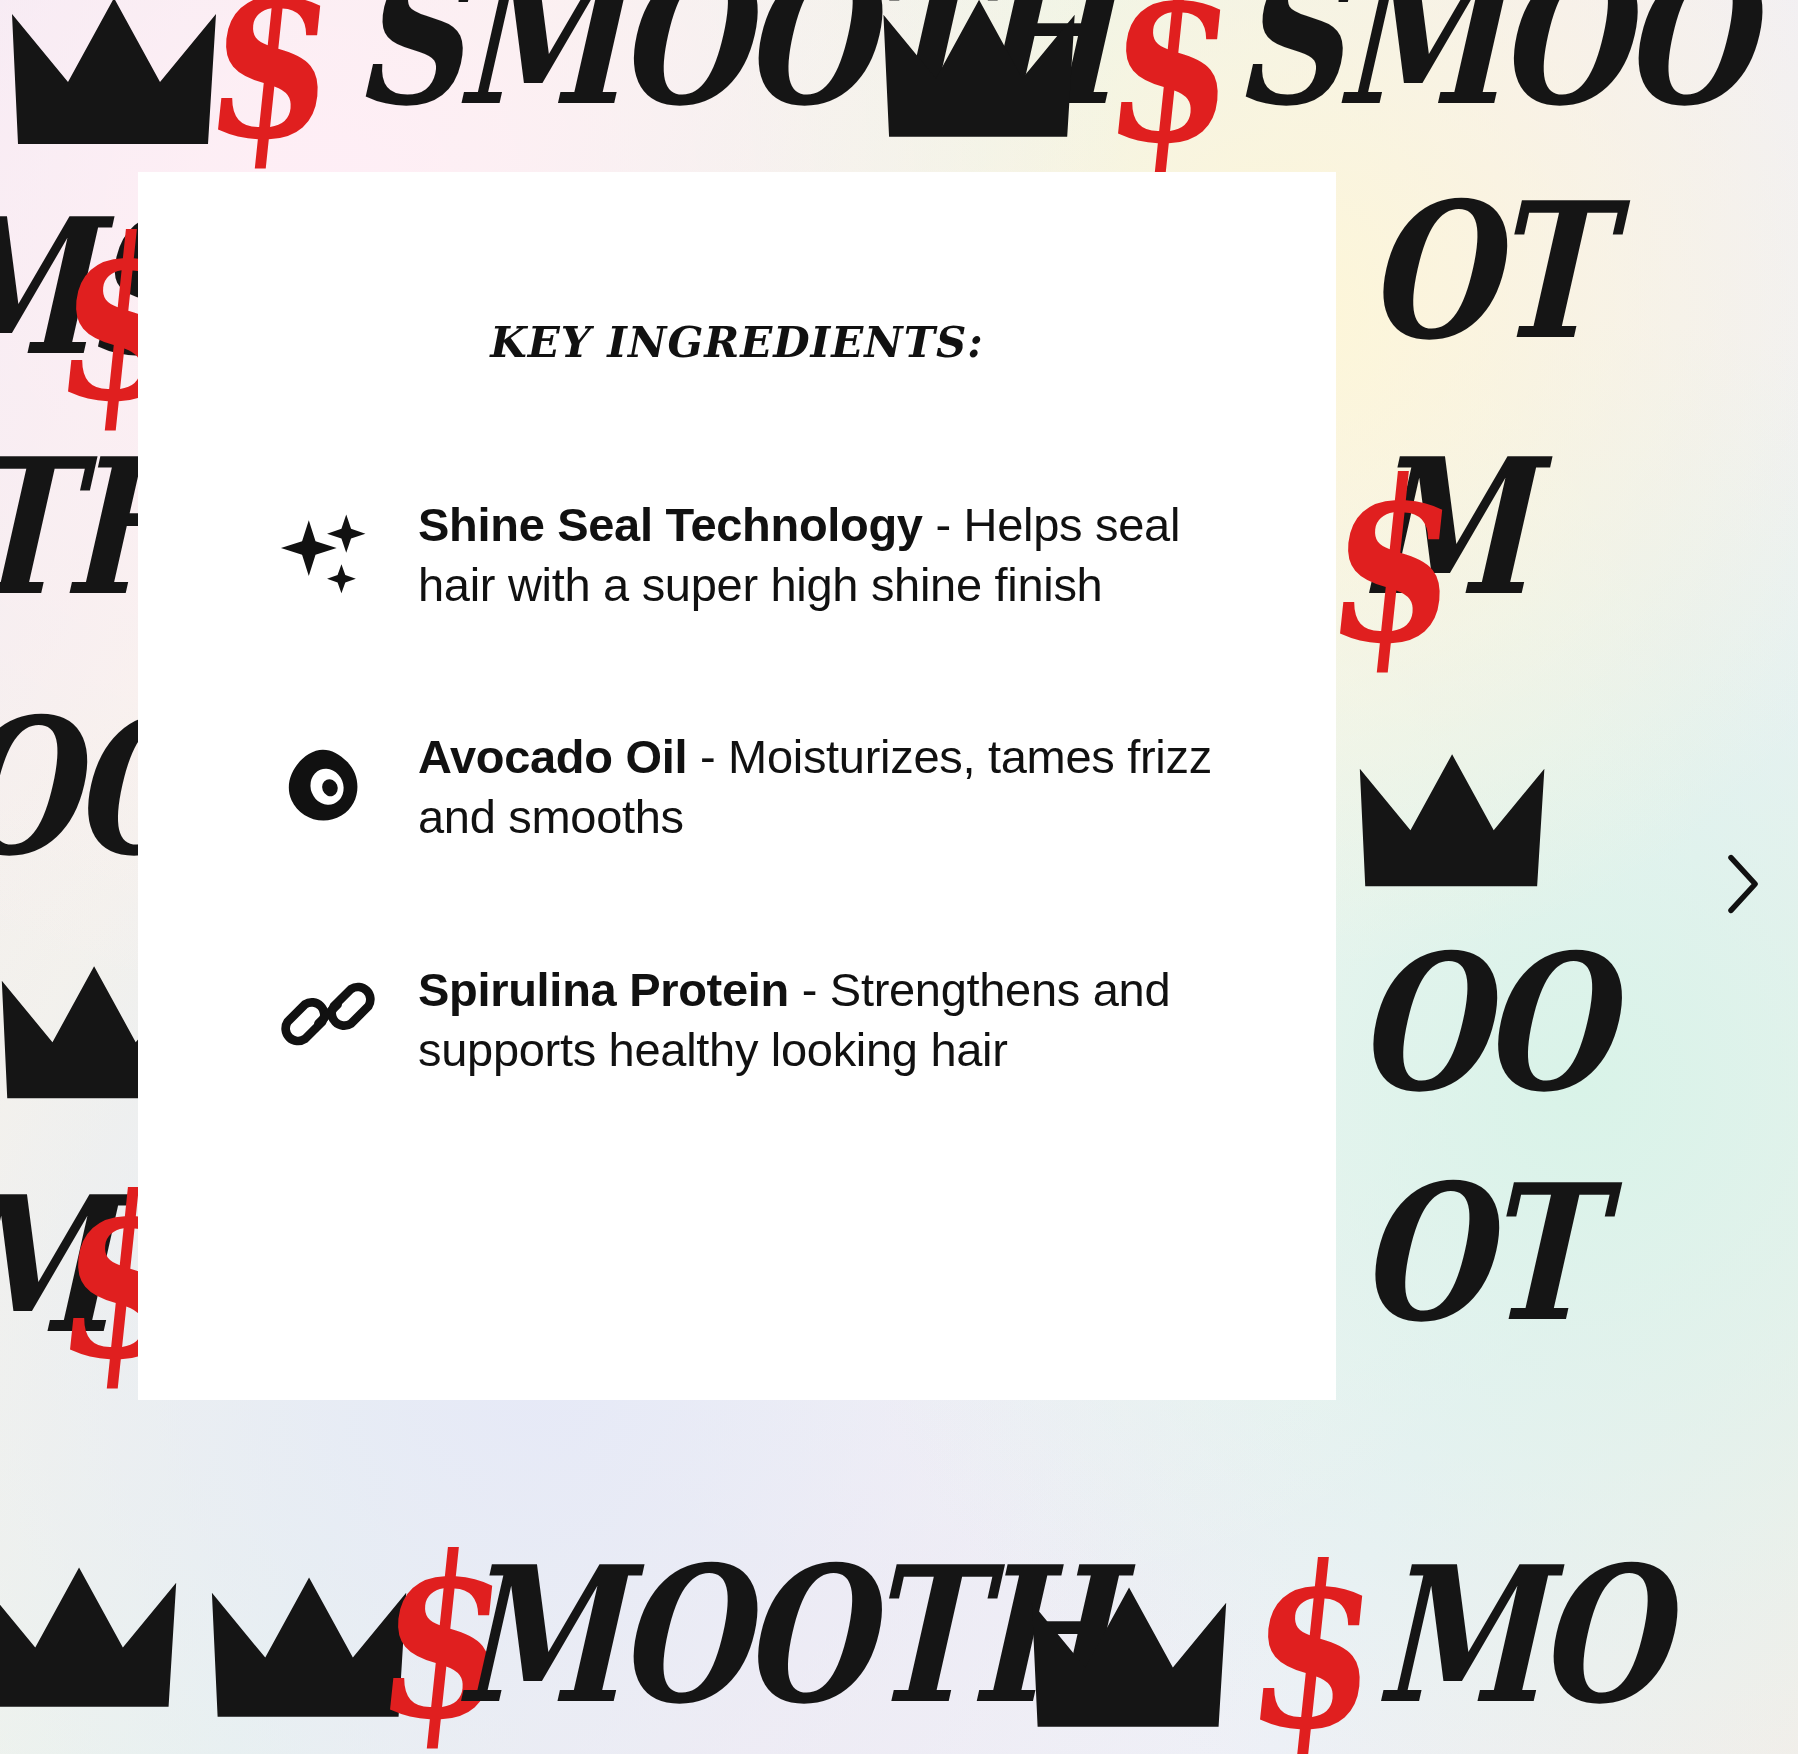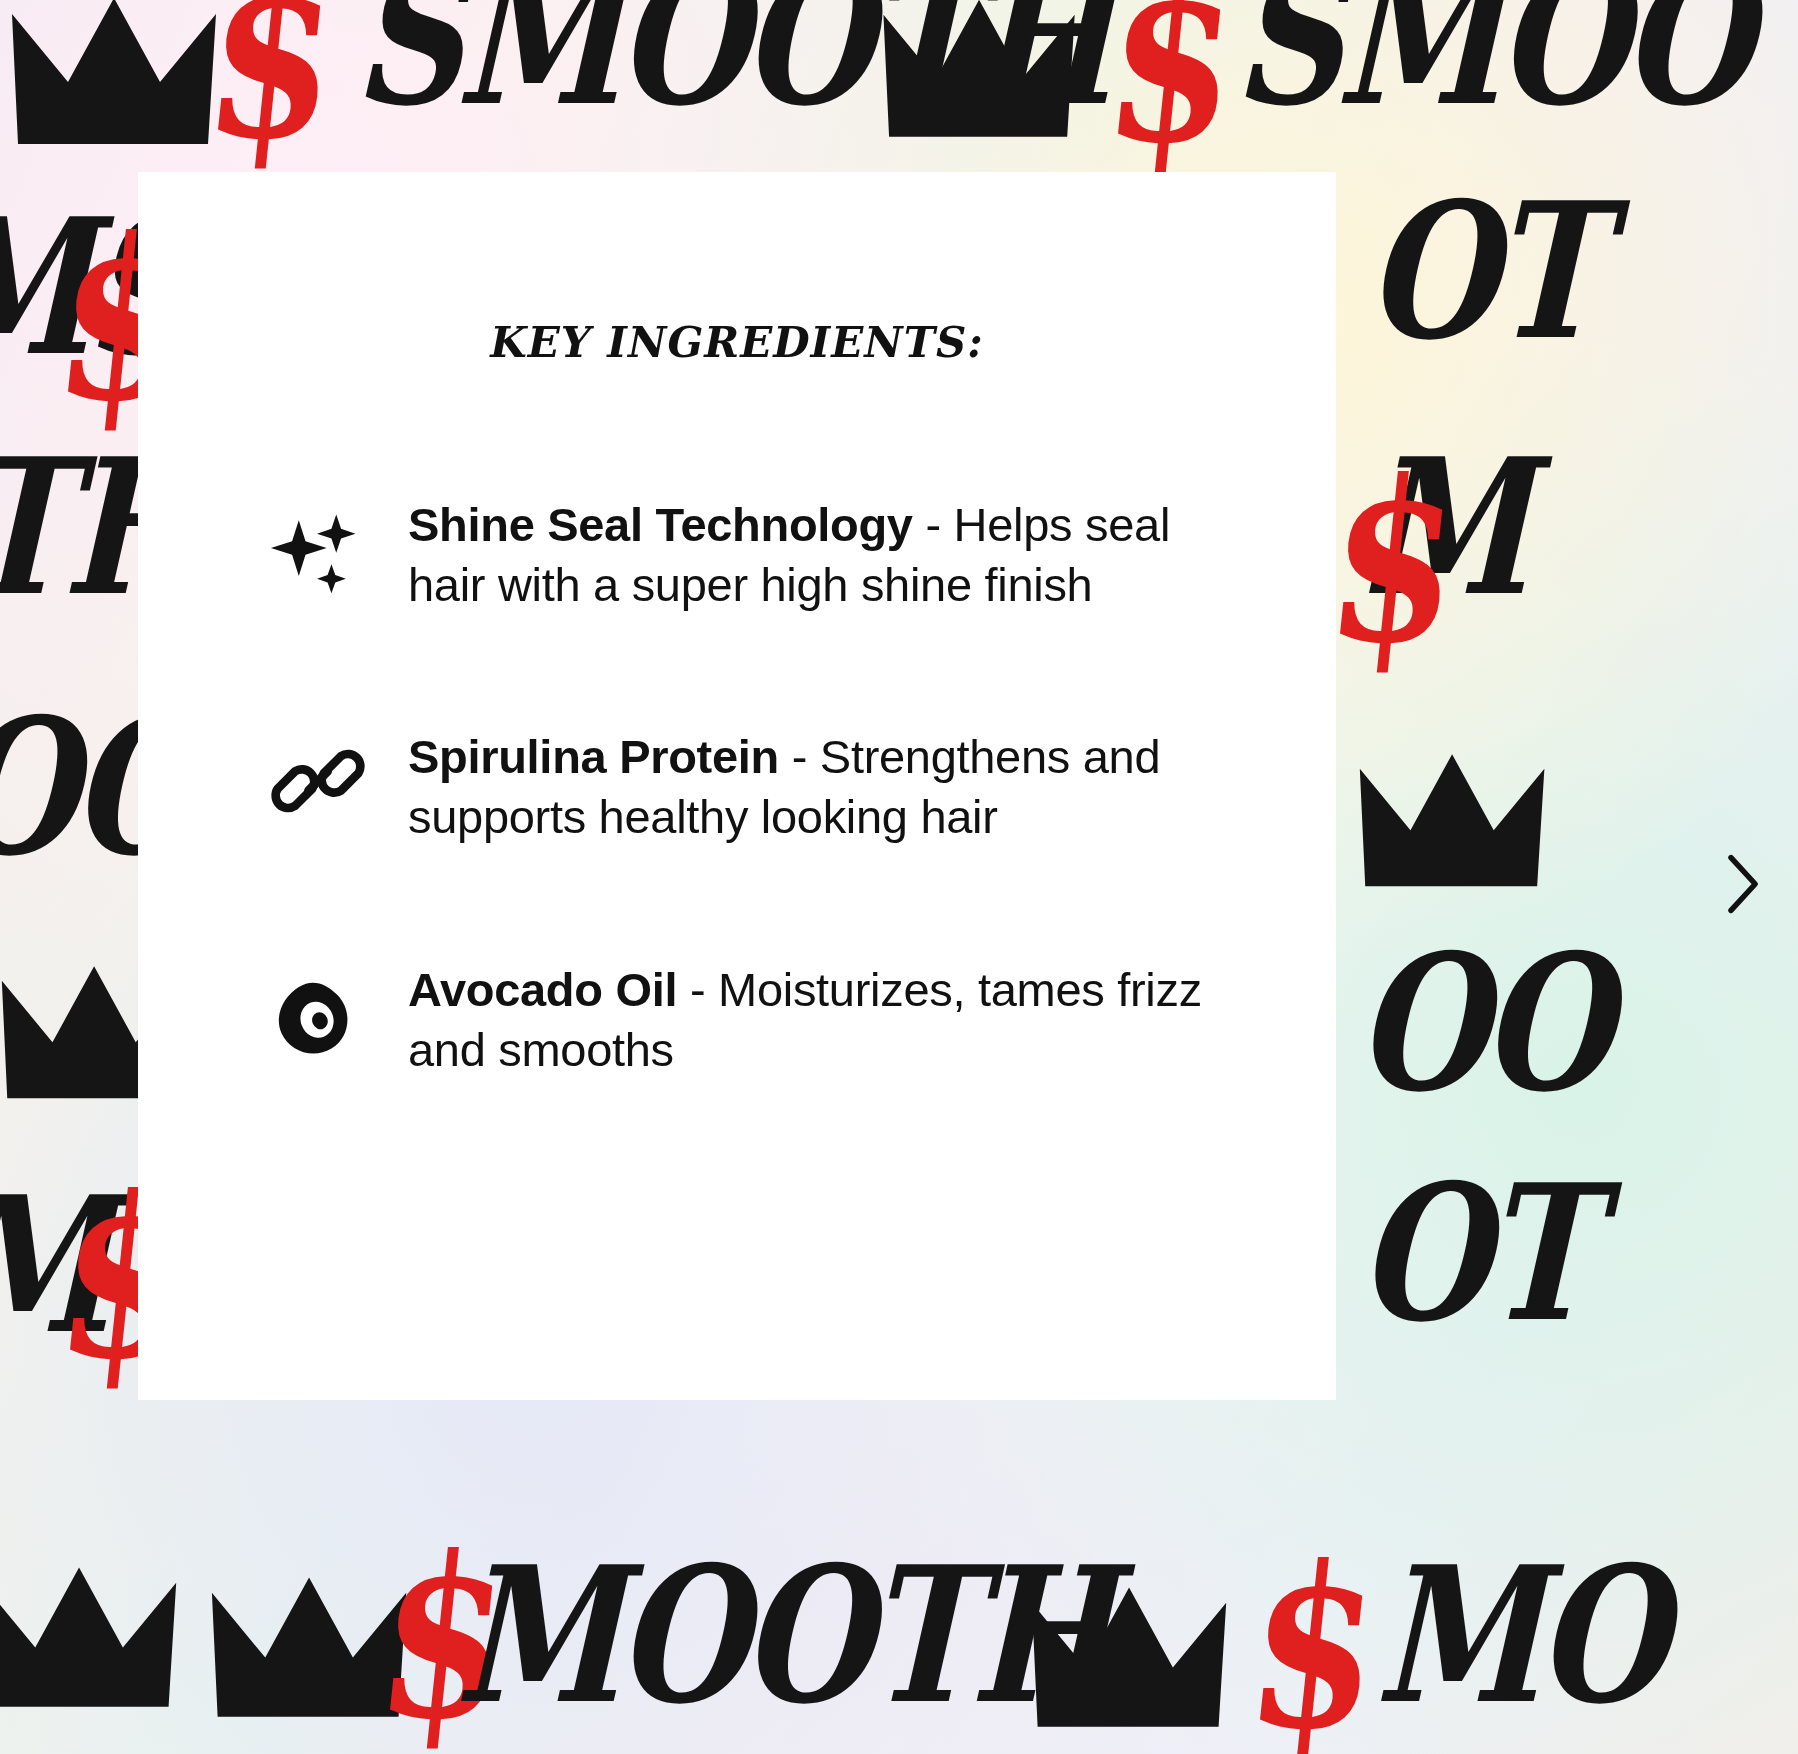--- a/index.html
+++ b/index.html
@@ -78,21 +78,21 @@
     font-weight: 700;
     font-size: 42px;
     letter-spacing: 1px;
     color: #111111;
     text-align: center;
     margin: 0;
     padding-top: 146px;
   }
 
   #ingredient-list {
-    margin: 2px;
+    margin: 12px;
     padding: 0;
     list-style: none;
     margin-top: 128px;
   }
   .ingredient-row {
     display: flex;
     align-items: flex-start;
     gap: 42px;
     margin-bottom: 112px;
     padding-left: 72px;
@@ -195,51 +195,51 @@
       <li class="ingredient-row">
         <span class="ingredient-icon">
           <svg viewBox="0 0 100 100" width="96" height="96" aria-hidden="true">
             <path d="M30 20 L37 42 L59 49 L37 56 L30 78 L23 56 L1 49 L23 42 Z" fill="#111111"></path>
             <path d="M69 14 L74 29 L89 34 L74 39 L69 54 L64 39 L49 34 L64 29 Z" fill="#111111"></path>
             <path d="M64 66 L68 77 L79 81 L68 85 L64 96 L60 85 L49 81 L60 77 Z" fill="#111111"></path>
           </svg>
         </span>
         <span class="ingredient-text">
           <span class="ingredient-name">Shine Seal Technology</span><span> - </span><span>Helps seal hair with a super high shine finish</span>
+        </span>
+      </li>
+
+      <li class="ingredient-row">
+        <span class="ingredient-icon">
+          <svg viewBox="0 0 100 100" width="96" height="96" aria-hidden="true">
+            <path d="M70 30 C86 46 84 74 64 86 C44 98 20 88 12 70 C4 52 14 32 30 22 C44 13 58 18 70 30 Z" fill="#111111"></path>
+            <ellipse cx="49" cy="56" rx="17" ry="19" fill="#ffffff" transform="rotate(-22 49 56)"></ellipse>
+            <ellipse cx="52" cy="57" rx="8" ry="9" fill="#111111" transform="rotate(-22 52 57)"></ellipse>
+          </svg>
+        </span>
+        <span class="ingredient-text">
+          <span class="ingredient-name">Avocado Oil</span><span> - </span><span>Moisturizes, tames frizz and smooths</span>
         </span>
       </li>
 
       <li class="ingredient-row">
         <span class="ingredient-icon">
           <svg viewBox="0 0 100 100" width="96" height="96" aria-hidden="true">
             <g fill="none" stroke="#111111" stroke-width="9" stroke-linecap="round">
               <path d="M38 62 L20 80 A13 13 0 0 1 2 62 L20 44 A13 13 0 0 1 38 62 Z" transform="translate(6,-4)"></path>
               <path d="M62 38 L80 20 A13 13 0 0 1 98 38 L80 56 A13 13 0 0 1 62 38 Z" transform="translate(-6,4)"></path>
               <path d="M40 60 L60 40"></path>
             </g>
           </svg>
         </span>
         <span class="ingredient-text">
           <span class="ingredient-name">Spirulina Protein</span><span> - </span><span>Strengthens and supports healthy looking hair</span>
         </span>
       </li>
 
-      <li class="ingredient-row">
-        <span class="ingredient-icon">
-          <svg viewBox="0 0 100 100" width="96" height="96" aria-hidden="true">
-            <path d="M70 30 C86 46 84 74 64 86 C44 98 20 88 12 70 C4 52 14 32 30 22 C44 13 58 18 70 30 Z" fill="#111111"></path>
-            <ellipse cx="49" cy="56" rx="17" ry="19" fill="#ffffff" transform="rotate(-22 49 56)"></ellipse>
-            <ellipse cx="52" cy="57" rx="8" ry="9" fill="#111111" transform="rotate(-22 52 57)"></ellipse>
-          </svg>
-        </span>
-        <span class="ingredient-text">
-          <span class="ingredient-name">Avocado Oil</span><span> - </span><span>Moisturizes, tames frizz and smooths</span>
-        </span>
-      </li>
-
     </ul>
   </div>
 
   <div id="next-arrow">
     <svg viewBox="0 0 40 60" width="44" height="66" aria-hidden="true">
       <path d="M10 6 L32 30 L10 54" fill="none" stroke="#111111" stroke-width="5" stroke-linecap="round" stroke-linejoin="round"></path>
     </svg>
   </div>
 
 </div>

